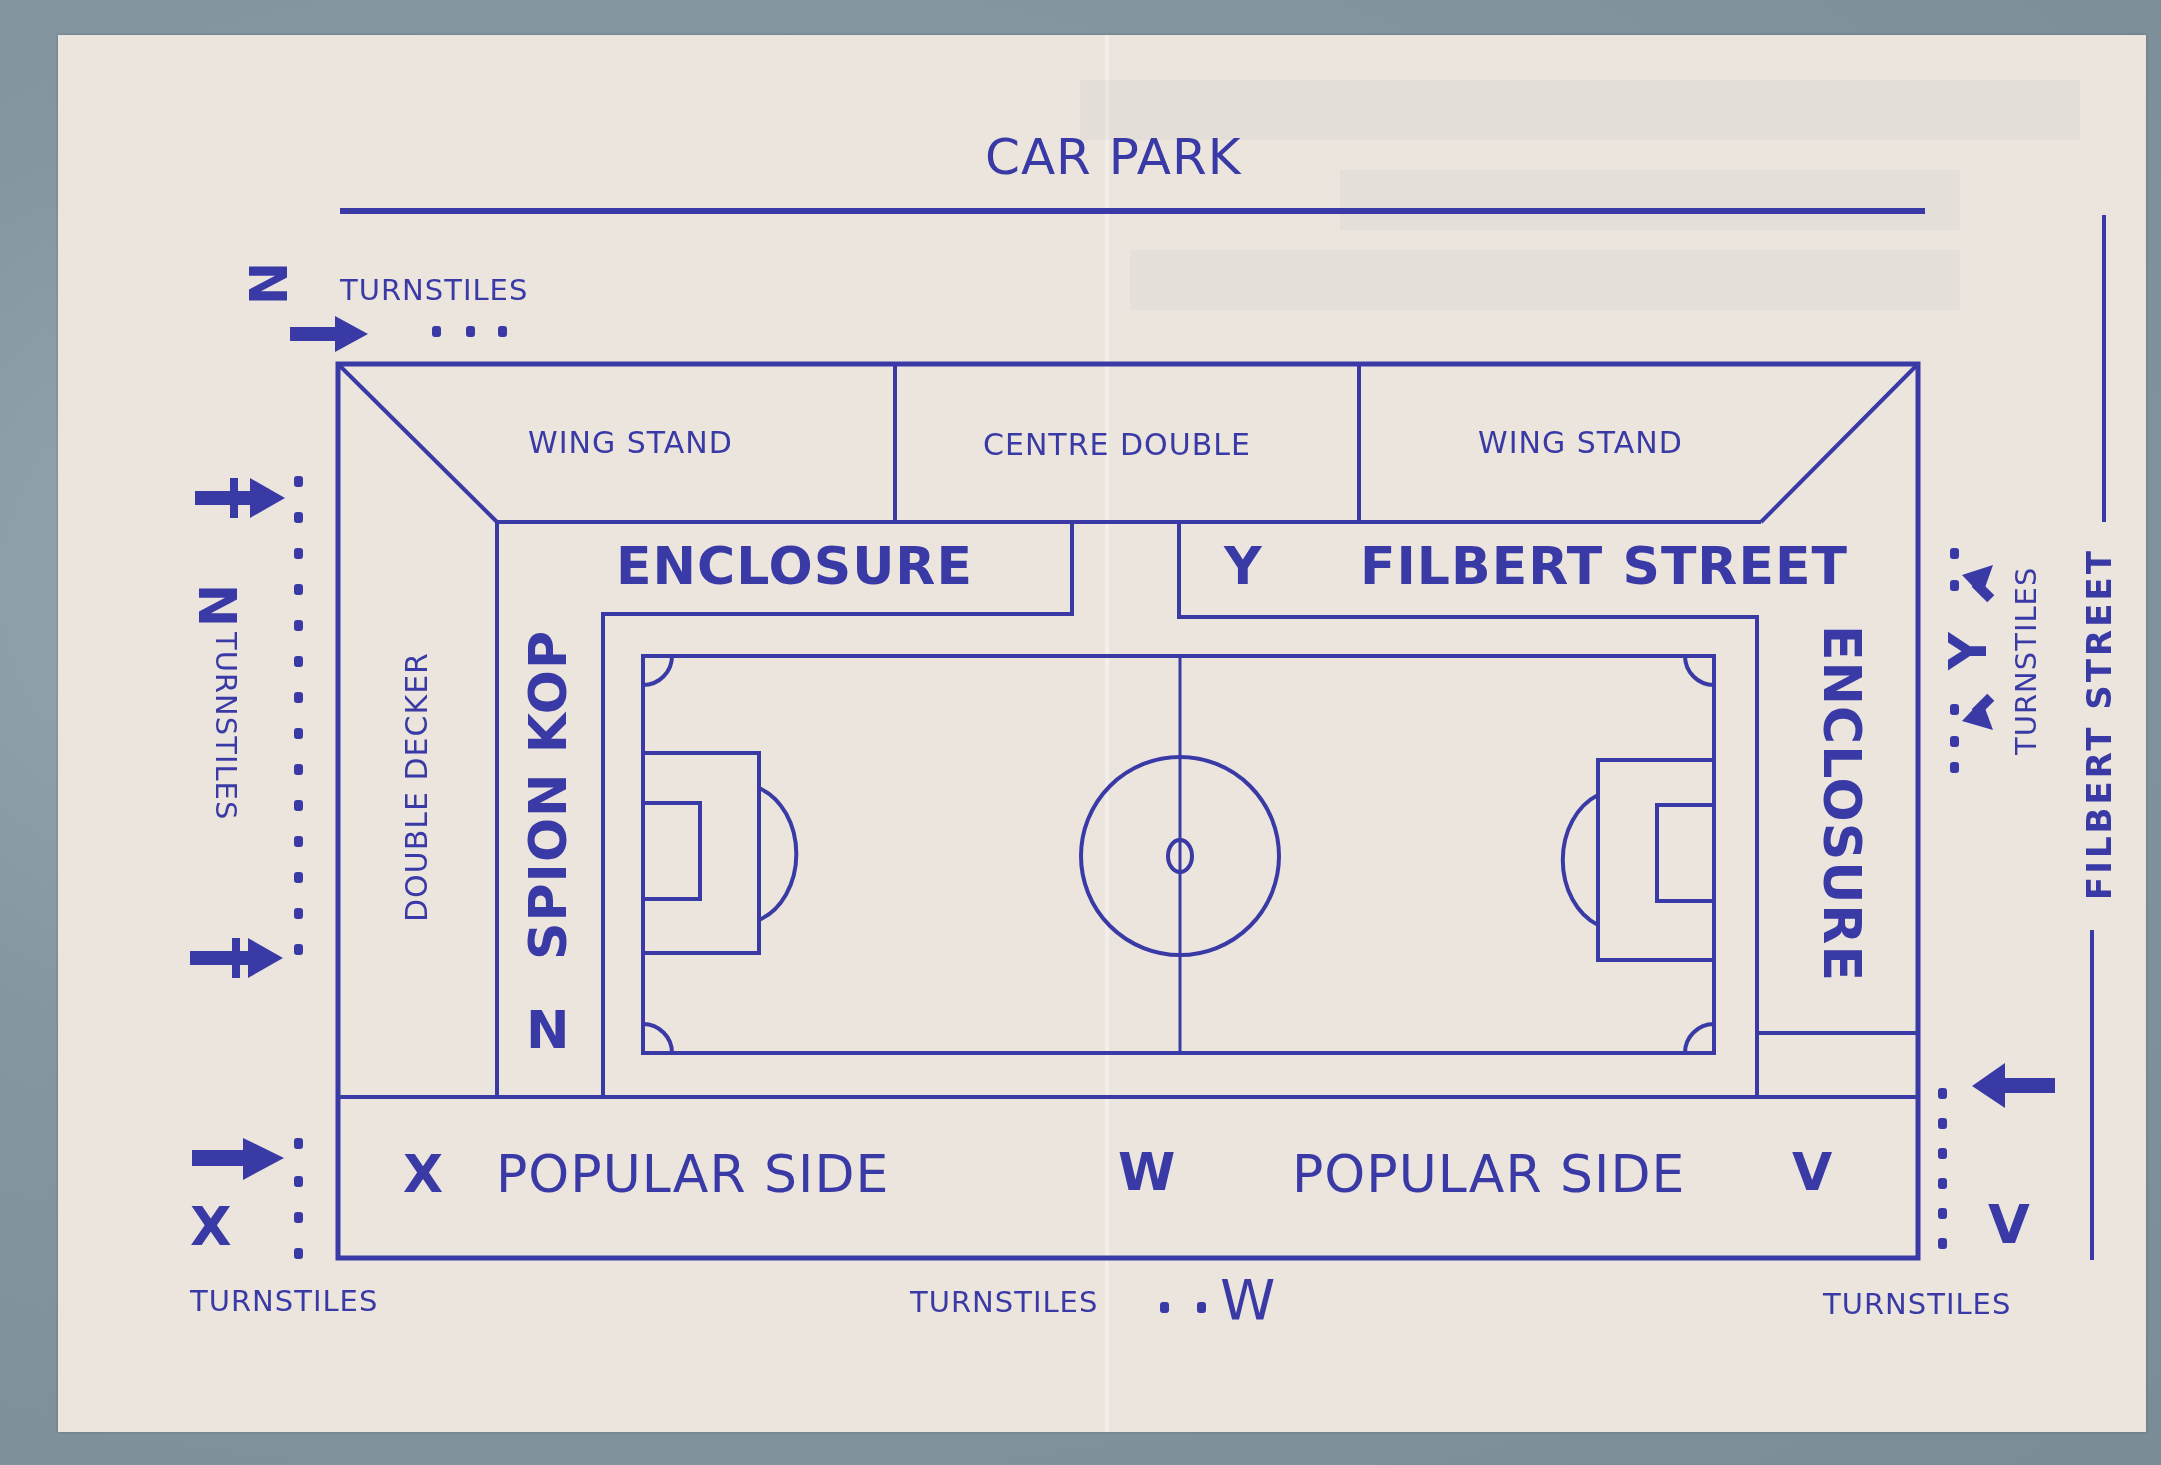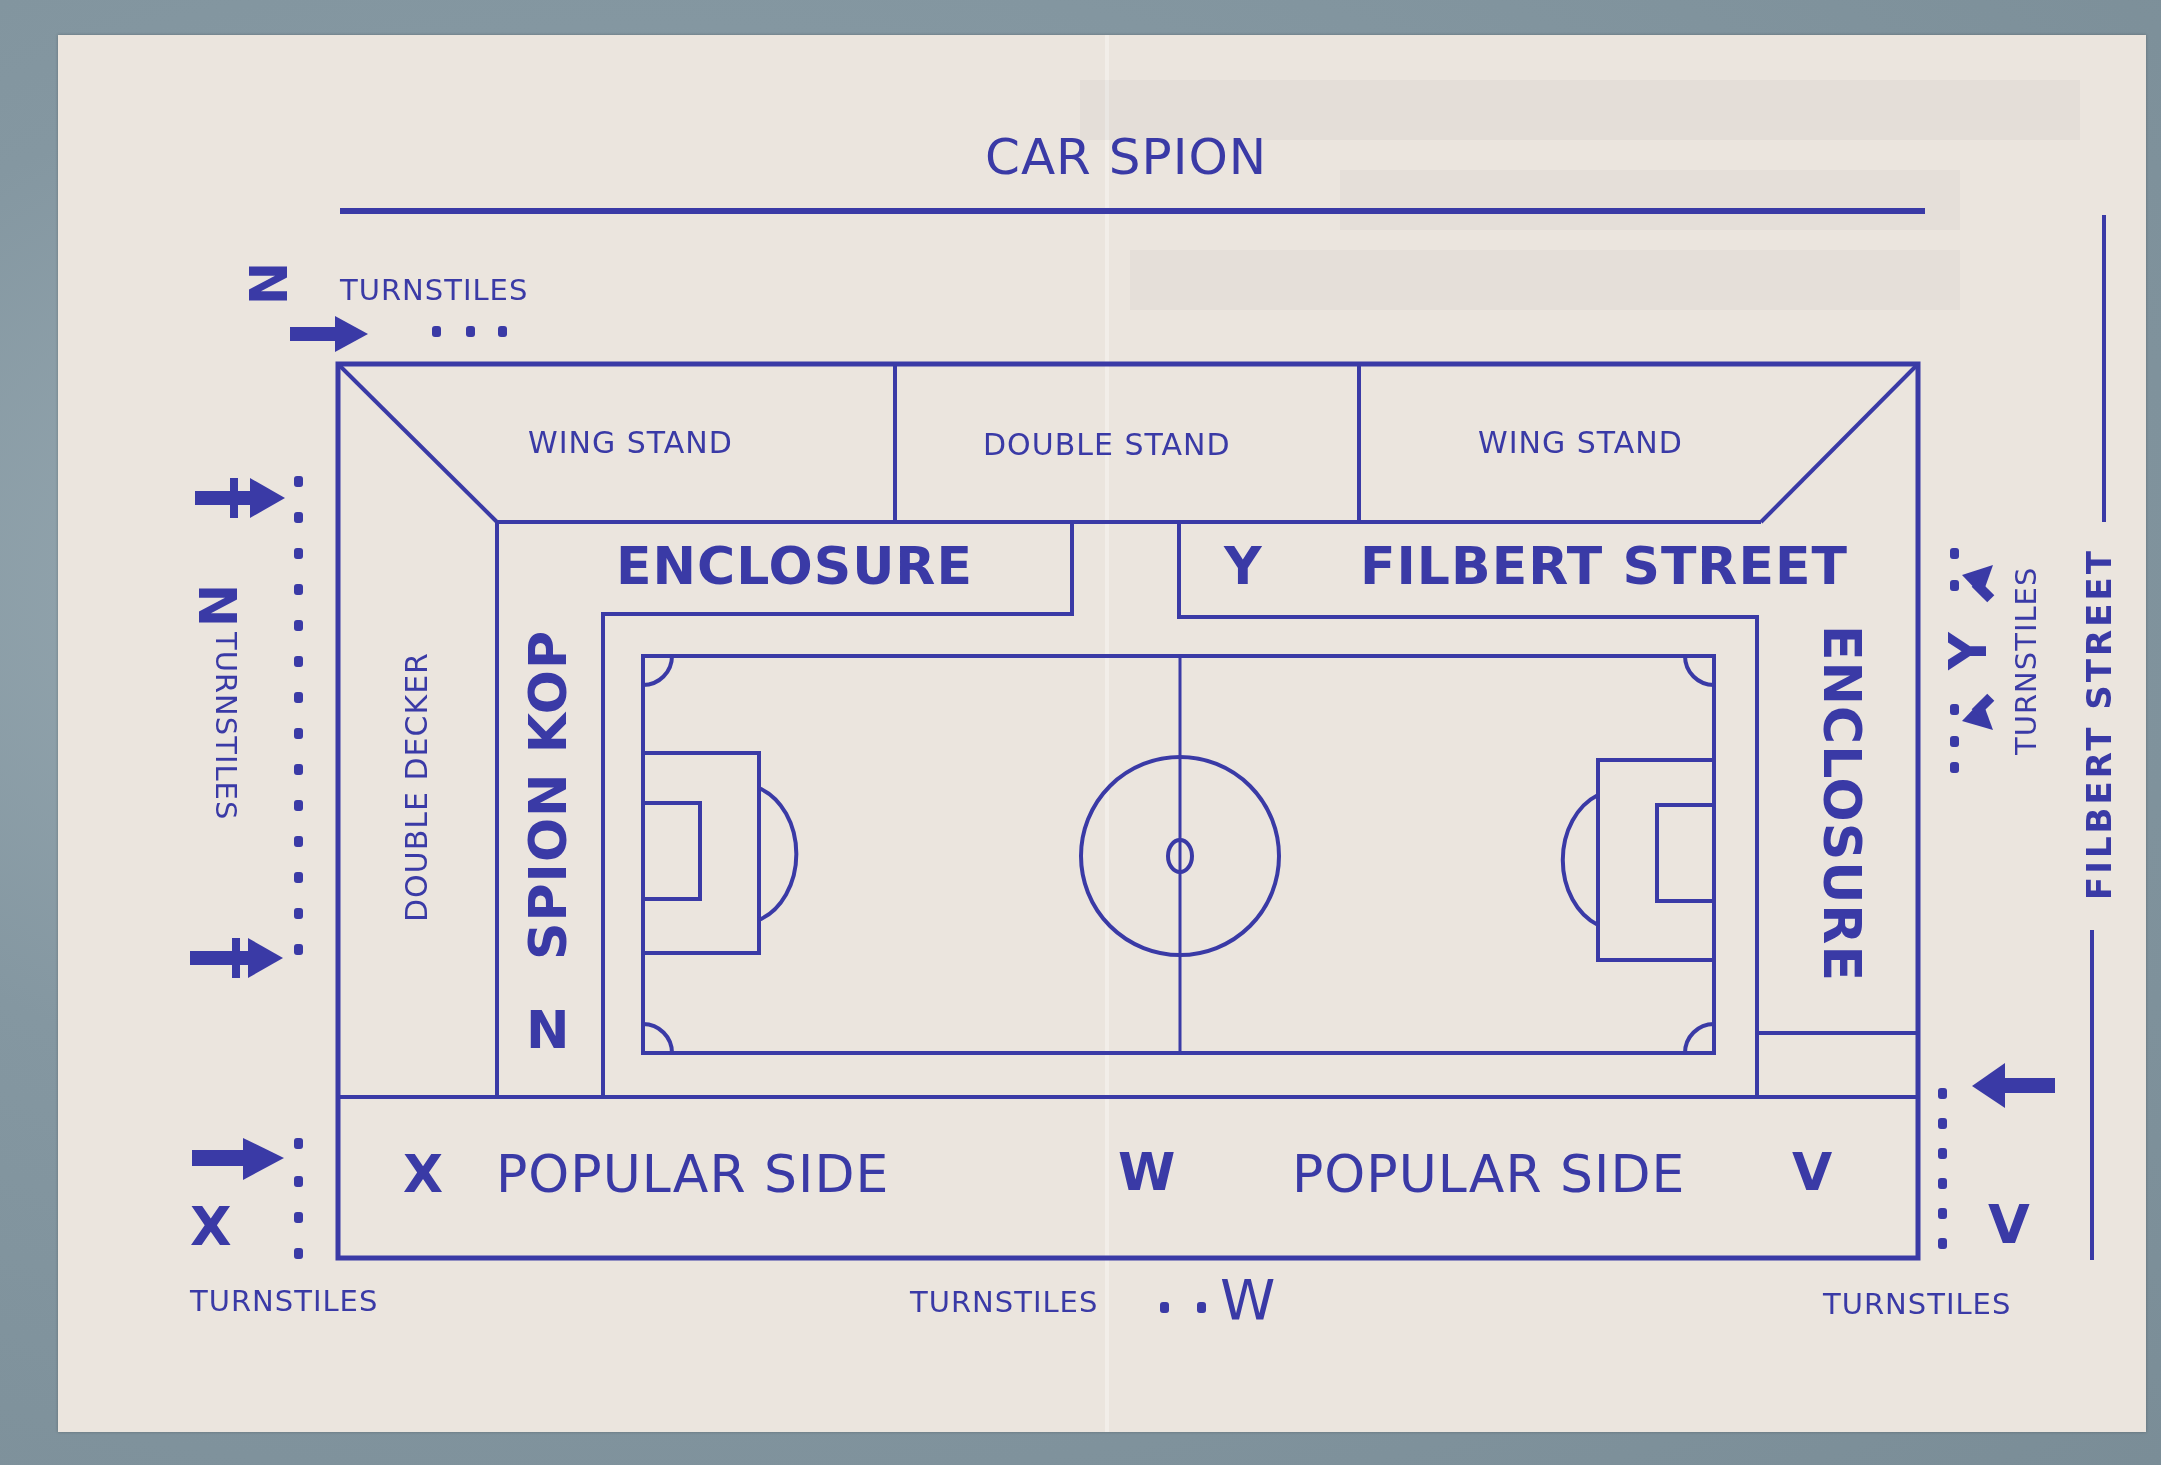--- a/index.html
+++ b/index.html
@@ -141,29 +141,29 @@
   <div class="dot" style="left:1938px;top:1178px"></div>
   <div class="dot" style="left:1938px;top:1208px"></div>
   <div class="dot" style="left:1938px;top:1238px"></div>
   <div class="dot" style="left:1950px;top:548px"></div>
   <div class="dot" style="left:1950px;top:580px"></div>
   <div class="dot" style="left:1950px;top:704px"></div>
   <div class="dot" style="left:1950px;top:736px"></div>
   <div class="dot" style="left:1950px;top:762px"></div>
 </div>
 
-<div class="t xl" style="left:985px;top:132px;font-size:50px;">CAR SPION</div>
+<div class="t xl" style="left:985px;top:132px;font-size:50px;">CAR PARK</div>
 
 <div class="t letter" style="left:245px;top:258px;font-size:52px;">
   <span style="display:inline-block;transform:rotate(90deg);">N</span>
 </div>
 <div class="t small" style="left:340px;top:276px;">TURNSTILES</div>
 
 <div class="t mid" style="left:528px;top:428px;">WING STAND</div>
-<div class="t mid" style="left:983px;top:430px;">DOUBLE STAND</div>
+<div class="t mid" style="left:983px;top:430px;">CENTRE DOUBLE</div>
 <div class="t mid" style="left:1478px;top:428px;">WING STAND</div>
 
 <div class="t big" style="left:616px;top:540px;">ENCLOSURE</div>
 <div class="t big letter" style="left:1224px;top:540px;">Y</div>
 <div class="t big" style="left:1360px;top:540px;">FILBERT STREET</div>
 
 <div class="t mid rot-ccw" style="left:402px;top:922px;">DOUBLE DECKER</div>
 <div class="t big rot-ccw" style="left:522px;top:960px;">SPION KOP</div>
 <div class="t big letter" style="left:526px;top:1004px;">N</div>
 

